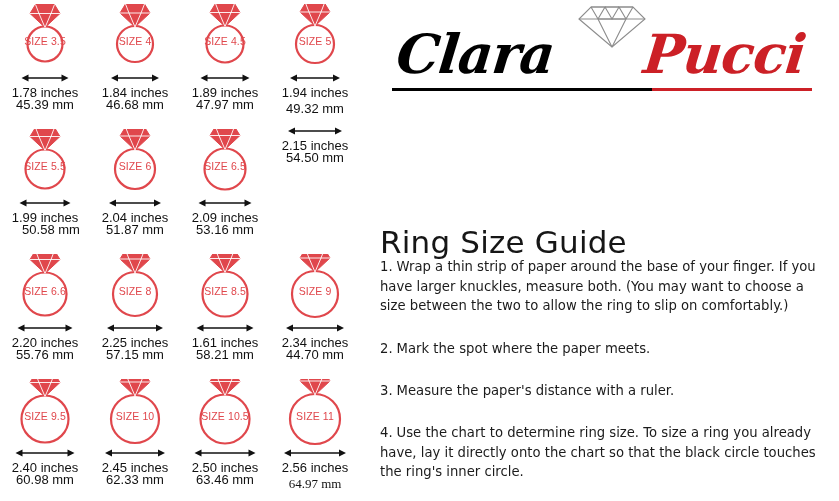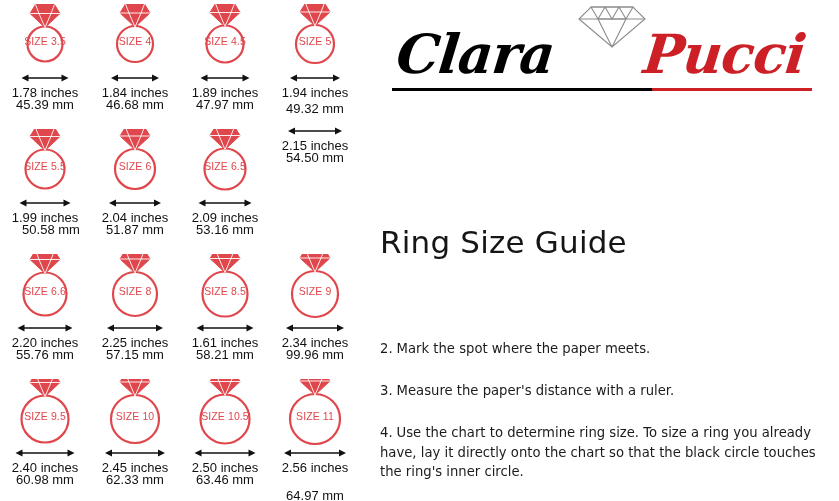--- a/index.html
+++ b/index.html
@@ -395,21 +395,21 @@
               </g>
             </svg>
             <div class="size-label">SIZE 9</div>
           </div>
           <div class="arrow-wrap"><svg width="90" height="14" viewBox="0 0 90 14">
               <line x1="22" y1="7" x2="68" y2="7" stroke="#111" stroke-width="1.4"></line>
               <polygon points="16,7 23,3.5 23,10.5" fill="#111"></polygon>
               <polygon points="74,7 67,3.5 67,10.5" fill="#111"></polygon>
             </svg></div>
           <div class="meas">2.34 inches</div>
-          <div class="meas" style="margin-top: 0px;">99.96 mm</div>
+          <div class="meas" style="margin-top: 0px;">44.70 mm</div>
         </div>
       </div>
       <div class="ring-row">
         <div class="ring-cell">
           <div class="ring-art">
             <svg width="90" height="68" viewBox="0 0 90 68">
               <circle cx="45" cy="40" r="23.5" fill="none" stroke="#e0474c" stroke-width="2.2"></circle>
               <g fill="#e0474c" stroke="#e0474c" stroke-width="1">
                 <path d="M30 3.5 L35.5 -5.5 L54.5 -5.5 L60 3.5 L45 17.5 Z"></path>
               </g>
@@ -489,21 +489,21 @@
               </g>
             </svg>
             <div class="size-label">SIZE 11</div>
           </div>
           <div class="arrow-wrap"><svg width="90" height="14" viewBox="0 0 90 14">
               <line x1="20" y1="7" x2="70" y2="7" stroke="#111" stroke-width="1.4"></line>
               <polygon points="14,7 21,3.5 21,10.5" fill="#111"></polygon>
               <polygon points="76,7 69,3.5 69,10.5" fill="#111"></polygon>
             </svg></div>
           <div class="meas">2.56 inches</div>
-          <div class="meas" style="margin-top: 16px;">64.97 mm</div>
+          <div class="meas" style="margin-top: 4px; font-family: Liberation Serif, serif;">64.97 mm</div>
         </div>
       </div>
     </div>
 
   <div id="right">
 
     <div id="logo">
       <svg id="diamond-mark" width="74" height="46" viewBox="0 0 74 46">
         <g fill="none" stroke="#8c8c8c" stroke-width="1.1">
           <path d="M4 15 L37 43 L70 15 L58 3 L16 3 Z"></path>
@@ -518,20 +518,23 @@
         </g>
       </svg>
       <div class="logo-clara">Clara</div>
       <div class="logo-pucci">Pucci</div>
       <div class="logo-underline"></div>
       <div class="logo-underline red"></div>
     </div>
 
     <div id="guide-title">Ring Size Guide</div>
 
+    <div class="step" id="step1">
+      <span class="num">1.</span><span>Wrap a thin strip of paper around the base of your finger. If you have larger knuckles, measure both. (You may want to choose a size between the two to allow the ring to slip on comfortably.)</span>
+    </div>
     <div class="step" id="step2">
       <span class="num">2.</span><span>Mark the spot where the paper meets.</span>
     </div>
     <div class="step" id="step3">
       <span class="num">3.</span><span>Measure the paper's distance with a ruler.</span>
     </div>
     <div class="step" id="step4">
       <span class="num">4.</span><span>Use the chart to determine ring size. To size a ring you already have, lay it directly onto the chart so that the black circle touches the ring's inner circle.</span>
     </div>
 

